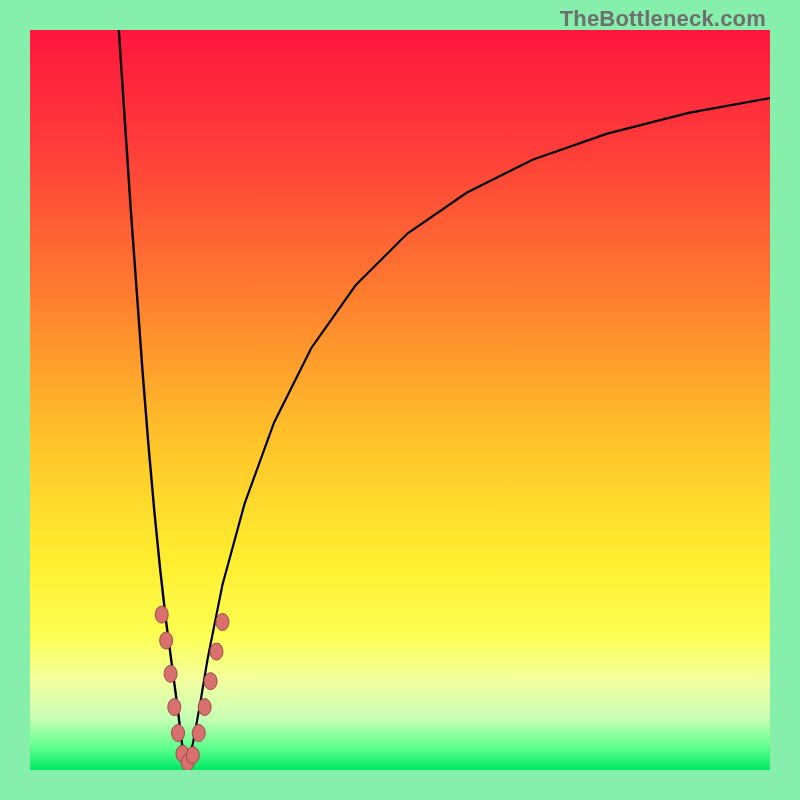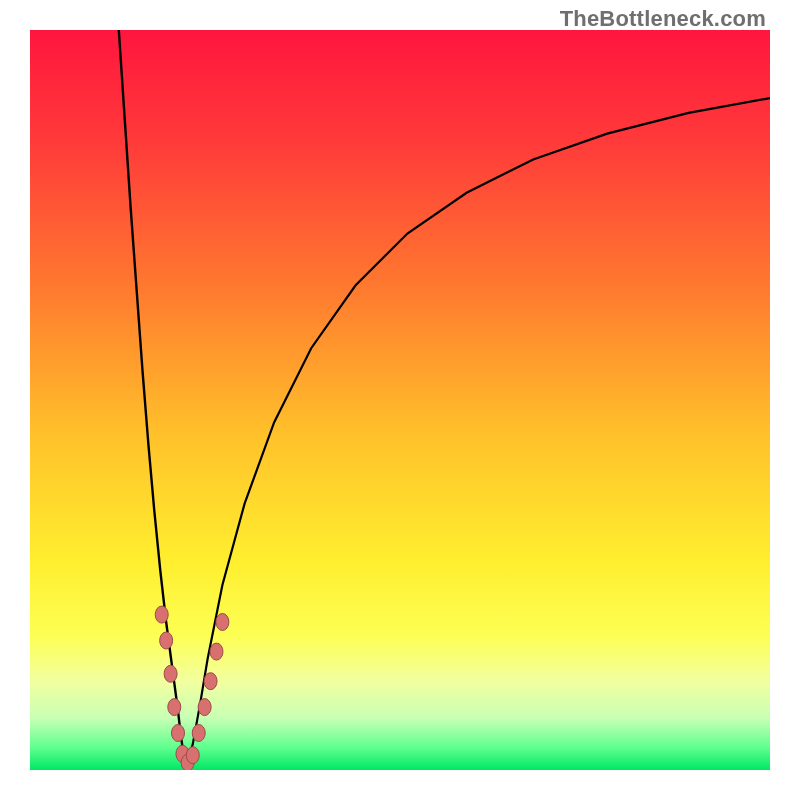--- a/index.html
+++ b/index.html
@@ -8,21 +8,21 @@
     width: 800px;
     height: 800px;
     overflow: hidden;
     background: #000;
     font-family: Arial, Helvetica, sans-serif;
   }
   .frame {
     position: absolute;
     left: 0; top: 0;
     width: 800px; height: 800px;
-    background: #ffffff;
+    background: #86efac;
   }
   .plot {
     position: absolute;
     left: 30px;
     top: 30px;
     width: 740px;
     height: 740px;
     overflow: hidden;
   }
   .gradient {

